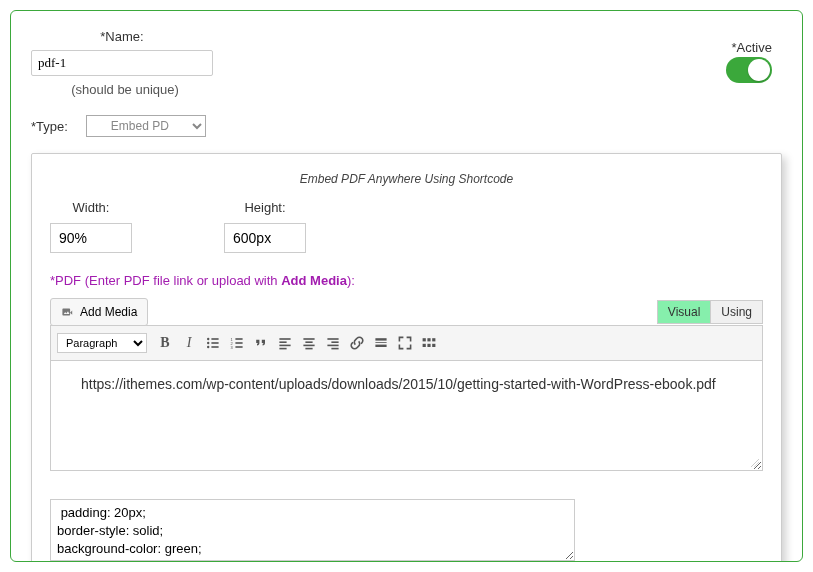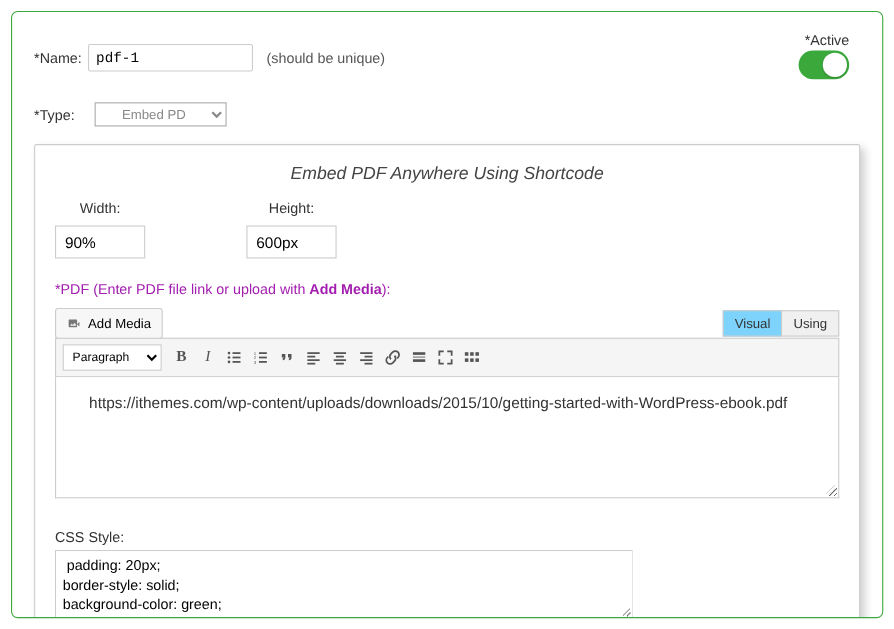--- a/index.html
+++ b/index.html
@@ -21,27 +21,28 @@
     }
     .top-row {
       display: flex;
       align-items: center;
       justify-content: space-between;
     }
     .top-left {
       display: flex;
       align-items: center;
       gap: 6px;
+      flex-direction: column;
     }
     .label { color: #333; }
     .name-input {
-      width: 150px;
+      width: 182px;
       padding: 4px 6px;
       border: 1px solid #ccc;
-      font-family: Liberation Mono, monospace;
+      font-family: Liberation Serif, serif;
       font-size: 13px;
       border-radius: 2px;
     }
     .hint {
       color: #555;
       margin-left: 6px;
     }
     .active-block {
       text-align: right;
       padding-right: 10px;
@@ -90,21 +91,21 @@
       margin-top: 16px;
       border: 1px solid #ccc;
       border-radius: 2px;
       box-shadow: 4px 4px 8px rgba(0,0,0,0.18);
       padding: 18px 18px 18px 18px;
       background: #fff;
     }
     .card-title {
       text-align: center;
       font-style: italic;
-      font-size: 16px;
+      font-size: 12px;
       color: #444;
       margin-bottom: 14px;
     }
     .dim-row {
       display: flex;
       align-items: center;
       margin-bottom: 20px;
     }
     .dim-col {
       display: flex;
@@ -147,27 +148,28 @@
     }
     .tab {
       border: 1px solid #ccc;
       background: #f0f0f0;
       padding: 4px 10px;
       font-size: 12px;
       cursor: pointer;
       margin-left: -1px;
     }
     .tab.active {
-      background: #7dd3fc;
+      background: #86efac;
     }
     .editor-toolbar {
       border: 1px solid #ccc;
       background: #f5f5f5;
       padding: 5px 6px;
       display: flex;
+      align-items: center;
       gap: 0;
       margin-top: -1px;
     }
     .format-select {
       width: 90px;
       font-size: 11px;
       padding: 2px 4px;
       border: 1px solid #ccc;
       margin-right: 6px;
       background: #fff;
@@ -386,20 +388,19 @@
               <rect x="8" y="11" width="4" height="4"></rect>
               <rect x="14" y="11" width="4" height="4"></rect>
             </g>
           </svg>
       </span>
     </div>
 
     <div class="editor-content">https://ithemes.com/wp-content/uploads/downloads/2015/10/getting-started-with-WordPress-ebook.pdf</div>
 
     <div class="css-block">
-      <span class="css-label">CSS Style:</span>
       <textarea class="css-textarea" style=""> padding: 20px;
 border-style: solid;
 background-color: green;</textarea>
     </div>
   </div>
 
 </div>
 
 </body></html>

